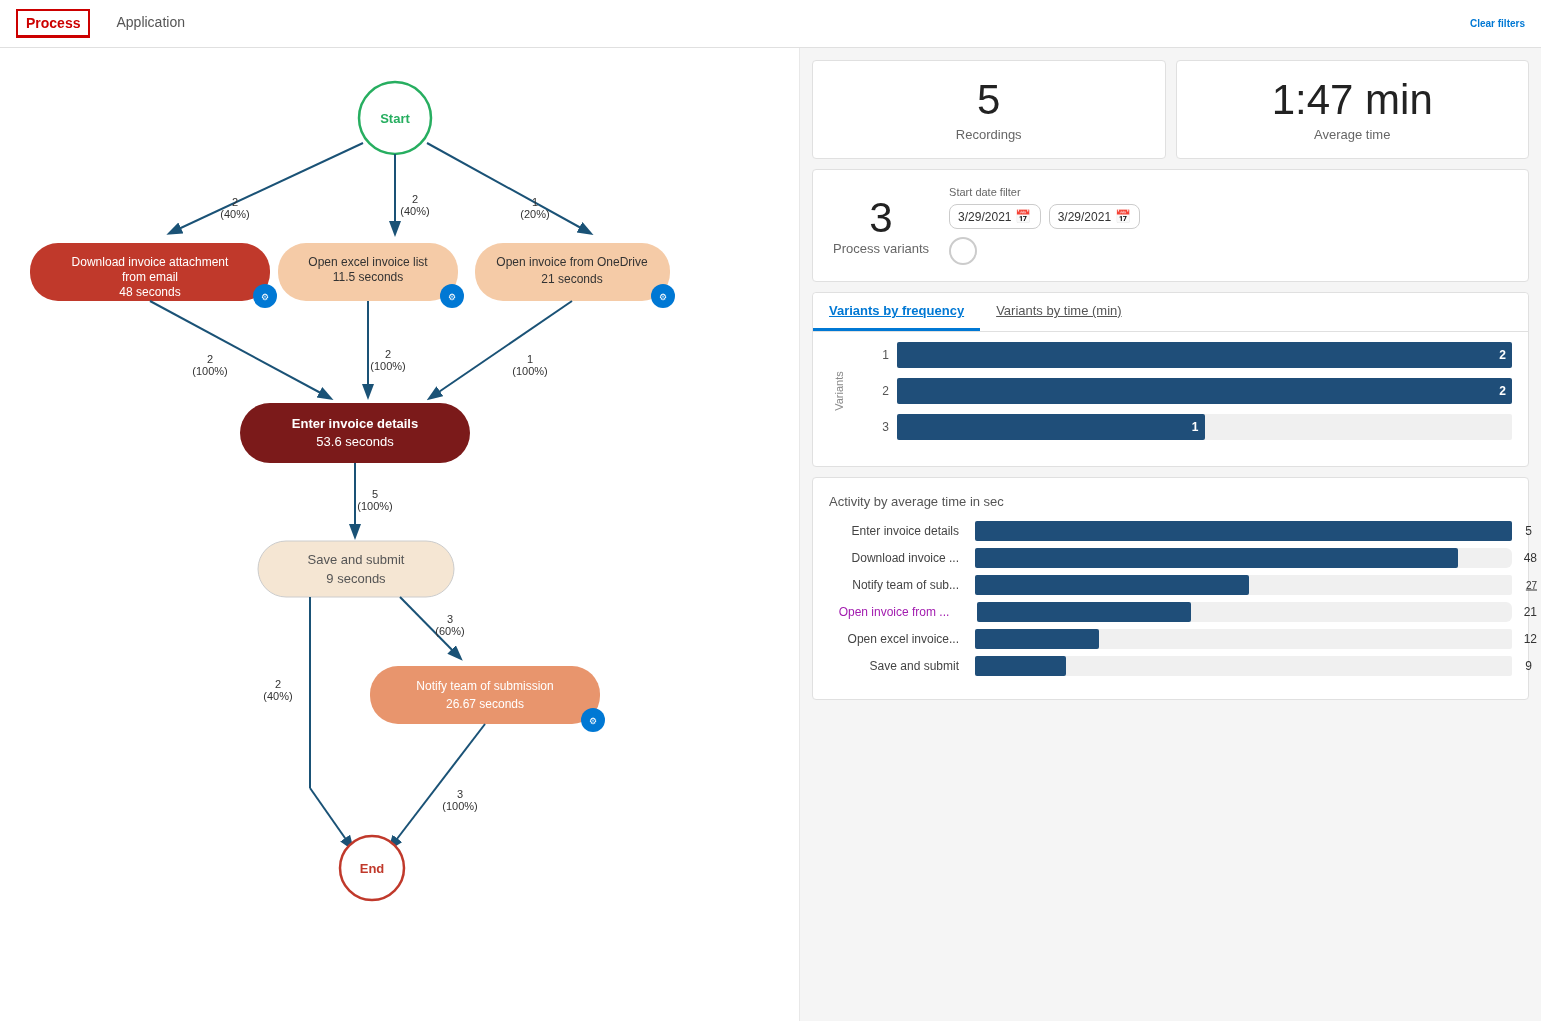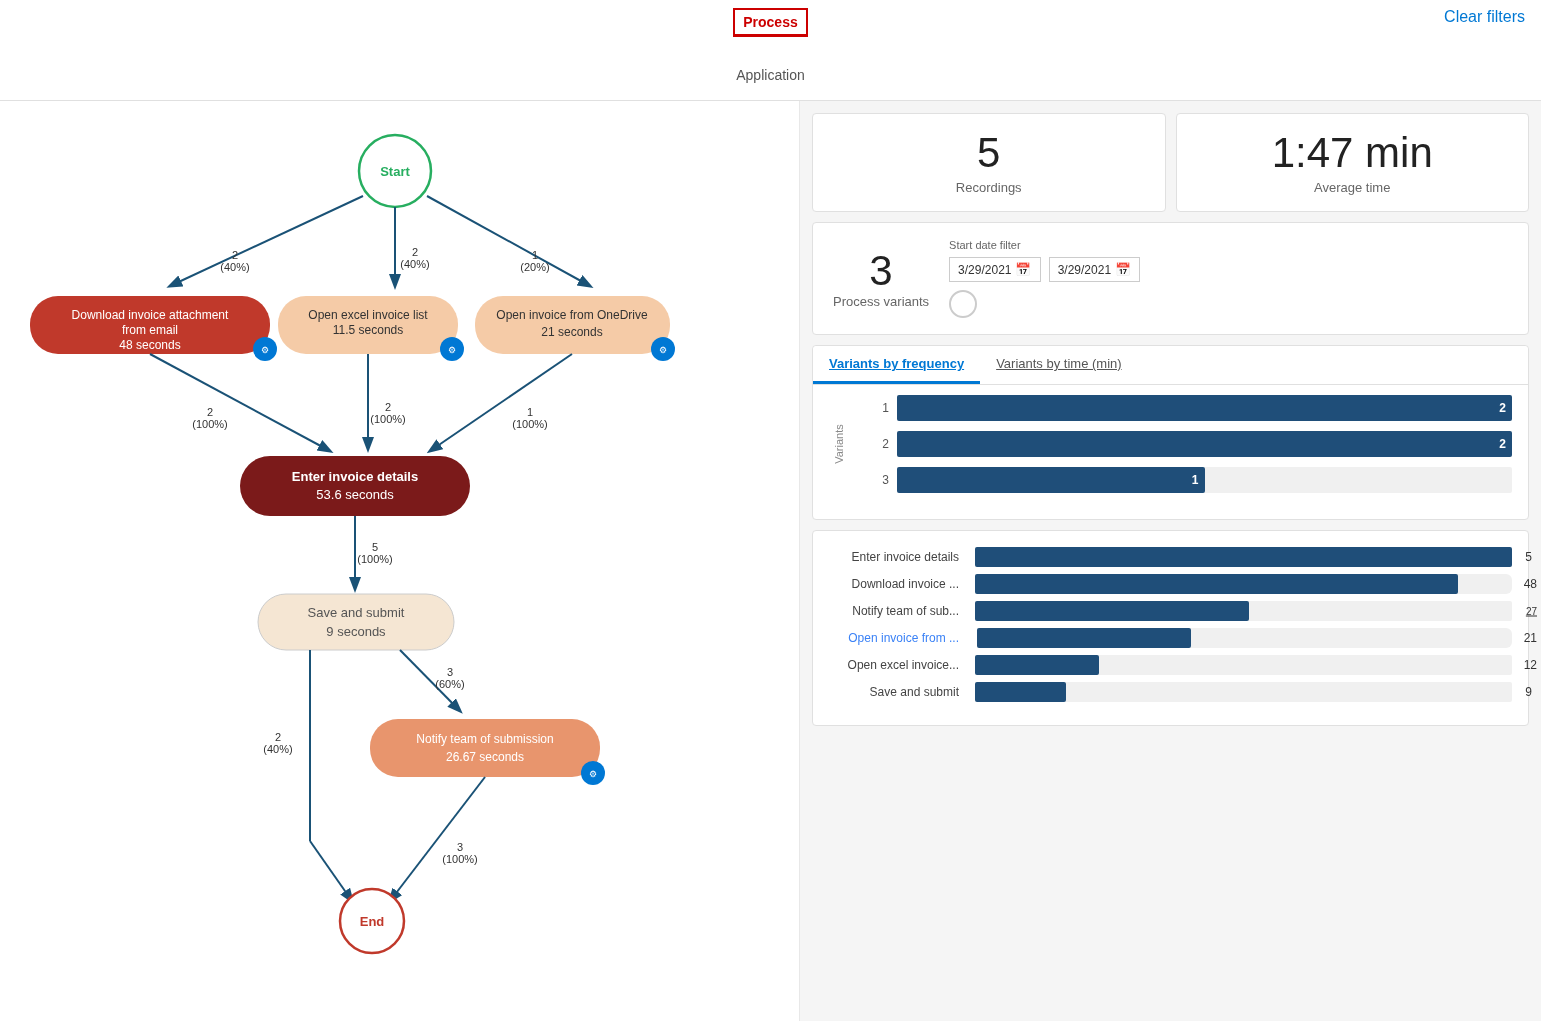--- a/index.html
+++ b/index.html
@@ -1,31 +1,31 @@
 <!DOCTYPE html>
 <html><head>
   <meta charset="utf-8">
   <style>
     * { box-sizing: border-box; margin: 0; padding: 0; }
     body { font-family: 'Segoe UI', Arial, sans-serif; background: #fff; font-size: 13px; color: #333; width: 1541px; height: 1021px; overflow: hidden; }
 
     .top-nav {
       display: flex; align-items: center; padding: 8px 16px;
-      border-bottom: 1px solid #e0e0e0; gap: 24px; position: relative; flex-direction: column;
+      border-bottom: 1px solid #e0e0e0; gap: 24px; position: relative;
     }
     .nav-tab {
       padding: 6px 2px; cursor: pointer; font-size: 14px; color: #555;
       border-bottom: 3px solid transparent;
     }
     .nav-tab.active {
       color: #cc0000; border-bottom: 3px solid #cc0000; font-weight: 600;
     }
     .nav-tab-border { border: 2px solid #cc0000; padding: 4px 8px; }
     .clear-filters {
-      position: absolute; right: 16px; color: #0078d4; cursor: pointer; font-size: 16px;
+      position: absolute; right: 16px; color: #0078d4; cursor: pointer; font-size: 10px; font-weight: bold;
     }
 
     .main-container { display: flex; height: calc(1021px - 42px); }
 
     
     .left-panel {
       width: 800px; background: #fff; position: relative; overflow: hidden;
       border-right: 1px solid #e8e8e8;
     }
     .flow-container {
@@ -52,21 +52,21 @@
       background: #fff; border: 1px solid #e0e0e0; border-radius: 4px;
       padding: 16px 20px; display: flex; gap: 20px; align-items: center;
     }
     .variants-count-area { text-align: center; min-width: 80px; }
     .variants-number { font-size: 42px; font-weight: 300; color: #222; line-height: 1.1; }
     .variants-label { font-size: 13px; color: #666; }
     .date-filter-area { flex: 1; }
     .date-filter-label { font-size: 11px; color: #666; margin-bottom: 6px; }
     .date-inputs { display: flex; gap: 8px; align-items: center; margin-bottom: 8px; }
     .date-input {
-      border: 1px solid #ccc; border-radius: 0; padding: 4px 8px;
+      border: 1px solid #ccc; border-radius: 8px; padding: 4px 8px;
       font-size: 12px; display: flex; align-items: center; gap: 4px;
       background: #fff; cursor: pointer;
     }
     .filter-toggle {
       width: 28px; height: 28px; border-radius: 50%; border: 2px solid #ccc;
       background: #fff; cursor: pointer;
     }
 
     
     .tab-row {
@@ -276,20 +276,21 @@
               <div class="bar-fill" style="width:50%;">
                 <span class="bar-value">1</span>
               </div>
             </div>
           </div>
         </div>
       </div>
     </div>
 
     <div class="activity-card">
+      <div class="activity-title">Activity by average time in sec</div>
 
       <div class="activity-row">
         <div class="activity-label" style="width:130px; text-align:right; font-size:12px; color:#444;">Enter invoice details</div>
         <div class="activity-bar-container" style="flex:1; height:20px; background:#f0f0f0; border-radius:2px; position:relative; margin-left:8px;">
           <div class="activity-bar-fill" style="width:100%; background:#1f4e79; height:100%; border-radius:2px;"></div>
           <span class="activity-bar-value" style="position:absolute; right:-20px; top:50%; transform:translateY(-50%); font-size:12px;">5</span>
         </div>
       </div>
 
       <div class="activity-row">
@@ -302,21 +303,21 @@
 
       <div class="activity-row">
         <div class="activity-label" style="width:130px; text-align:right; font-size:12px; color:#444;">Notify team of sub...</div>
         <div class="activity-bar-container" style="flex:1; height:20px; background:#f0f0f0; border-radius:2px; position:relative; margin-left:8px;">
           <div class="activity-bar-fill" style="width:51%; background:#1f4e79; height:100%; border-radius:2px;"></div>
           <span class="activity-bar-value" style="position:absolute; right:-25px; top:50%; transform:translateY(-50%); font-size:10px;text-decoration:underline;">27</span>
         </div>
       </div>
 
       <div class="activity-row">
-        <div class="activity-label" style="width:130px; text-align:right; font-size:12px; color:#3b82f6;">Open invoice from ...</div>
+        <div class="activity-label" style="width:130px; text-align:center; font-size:12px; color:#a21caf;">Open invoice from ...</div>
         <div class="activity-bar-container" style="flex:1; height:20px; background:#f0f0f0; border-radius:6px; position:relative; margin-left:10px;">
           <div class="activity-bar-fill" style="width:40%; background:#1f4e79; height:100%; border-radius:2px;"></div>
           <span class="activity-bar-value" style="position:absolute; right:-25px; top:50%; transform:translateY(-50%); font-size:12px;">21</span>
         </div>
       </div>
 
       <div class="activity-row">
         <div class="activity-label" style="width:130px; text-align:right; font-size:12px; color:#444;">Open excel invoice...</div>
         <div class="activity-bar-container" style="flex:1; height:20px; background:#f0f0f0; border-radius:2px; position:relative; margin-left:8px;">
           <div class="activity-bar-fill" style="width:23%; background:#1f4e79; height:100%; border-radius:2px;"></div>

